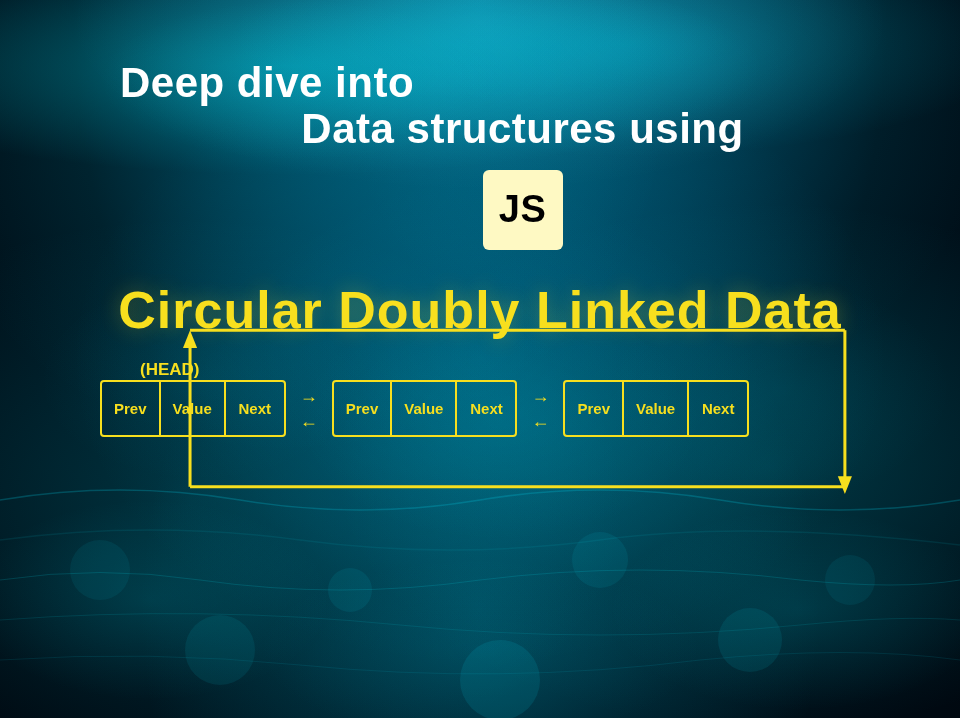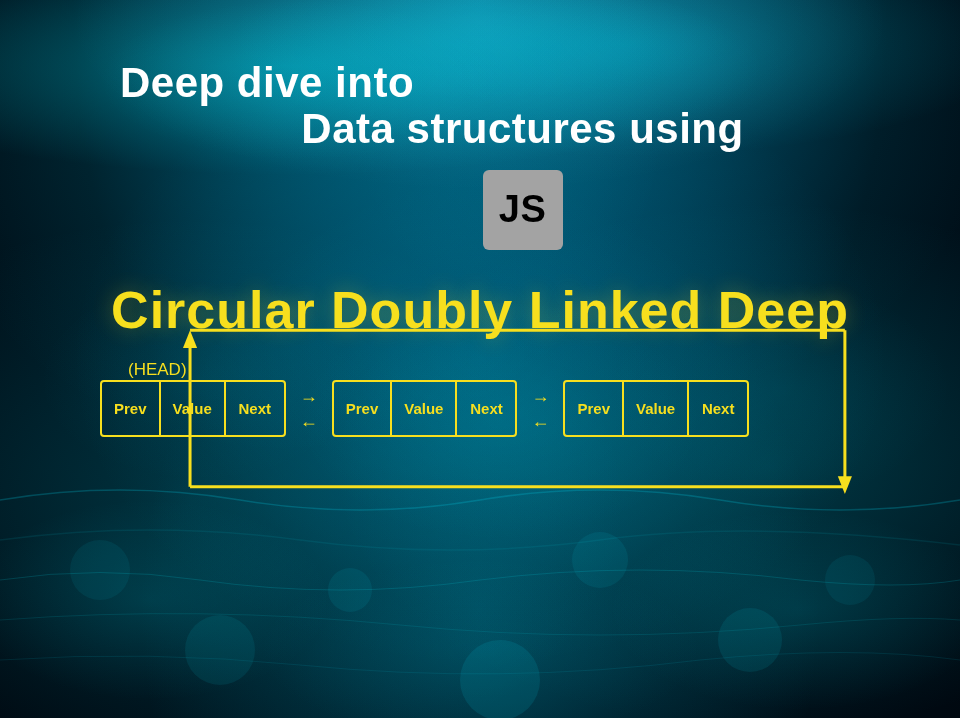--- a/index.html
+++ b/index.html
@@ -98,21 +98,21 @@
       letter-spacing: 0.5px;
       display: flex;
       align-items: center;
       gap: 18px;
       flex-direction: column;
     }
 
     .js-badge {
       width: 80px;
       height: 80px;
-      background: #a3a3a3;
+      background: #fef9c3;
       border-radius: 6px;
       display: flex;
       align-items: center;
       justify-content: center;
       font-size: 38px;
       font-weight: 900;
       color: #000;
       font-family: Arial Black, Arial, sans-serif;
       flex-shrink: 0;
     }
@@ -140,24 +140,24 @@
 
     .diagram-container {
       position: relative;
       width: 760px;
     }
 
     
     .head-label {
       position: absolute;
       top: -10px;
-      left: 28px;
+      left: 40px;
       color: #f7df1e;
       font-size: 17px;
-      font-weight: normal;
+      font-weight: bold;
     }
 
     .nodes-row {
       display: flex;
       align-items: center;
       gap: 8px;
       position: relative;
       z-index: 2;
       padding: 10px 0;
     }
@@ -254,21 +254,21 @@
   <div class="top-section">
     <div class="title-text">
       <div class="title-line1">Deep dive into</div>
       <div class="title-line2">
         <span>Data structures using</span>
         <div class="js-badge">JS</div>
       </div>
     </div>
   </div>
 
-  <div class="subtitle">Circular Doubly Linked Deep</div>
+  <div class="subtitle">Circular Doubly Linked Data</div>
 
   <div class="diagram-area">
     <div class="diagram-container">
 
       <div class="head-label">(HEAD)</div>
 
       <svg style="position:absolute;top:-45px;left:85px;right:0;width:calc(100% - 85px);height:calc(100% + 90px);pointer-events:none;overflow:visible;" viewBox="0 0 670 160" preserveAspectRatio="none">
 
         <line x1="5" y1="5" x2="655" y2="5" stroke="#f7df1e" stroke-width="3"></line>
 

